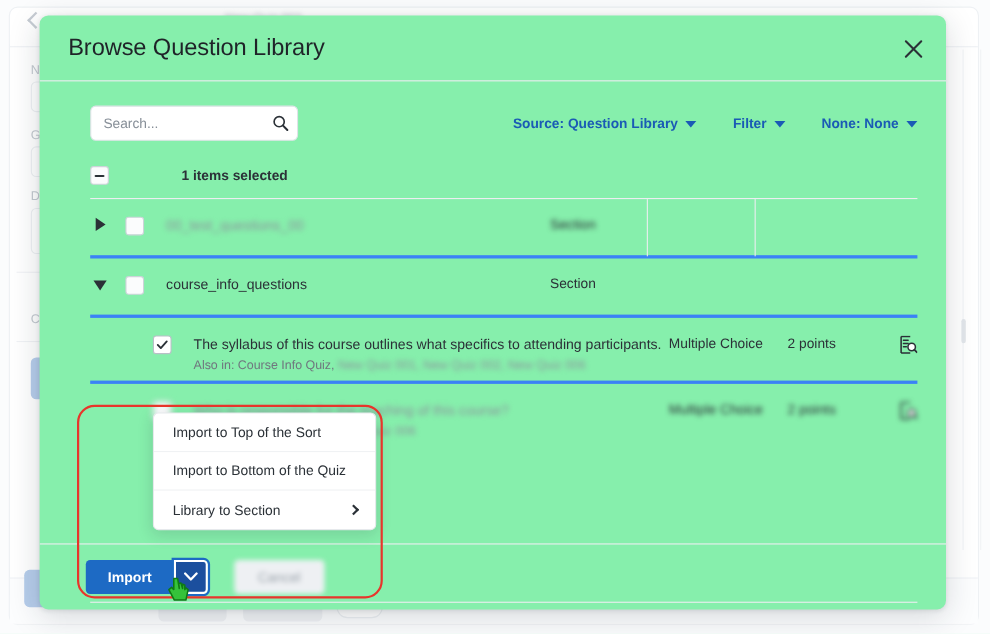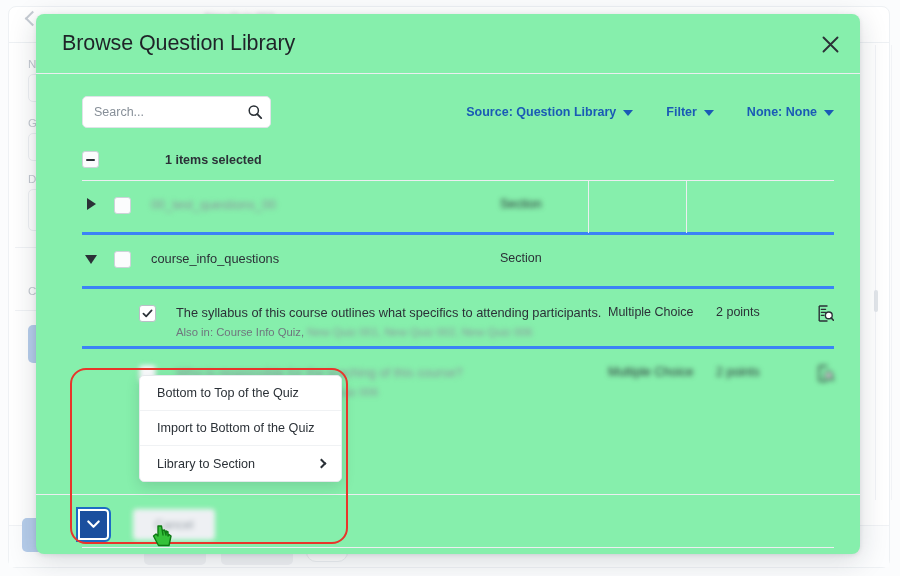--- a/index.html
+++ b/index.html
@@ -524,33 +524,34 @@
             <path d="M13.2 12.9 L15.4 15.2" stroke="#2b3137" stroke-width="1.6" stroke-linecap="round"></path>
           </svg>
         </div>
       </div>
 
       <div style="position:absolute; left:46px; right:26px; top:473px; height:1px; background:#eceef1;"></div>
     </div>
 
     <div class="modal-footer">
       <div class="import-group">
+        <button class="btn-import">Import</button>
         <div class="btn-import-caret">
           <svg width="13" height="9" viewBox="0 0 13 9" aria-hidden="true">
             <path d="M1.3 1.4 L6.5 6.8 L11.7 1.4" fill="none" stroke="#ffffff" stroke-width="2.1" stroke-linecap="round" stroke-linejoin="round"></path>
           </svg>
         </div>
       </div>
       <div class="btn-cancel">Cancel</div>
     </div>
   </div>
 
   <div class="dropdown">
     <div class="dd-item">
-      <span>Bottom to Top of the Quiz</span>
+      <span>Import to Top of the Sort</span>
     </div>
     <div class="dd-item">
       <span>Import to Bottom of the Quiz</span>
     </div>
     <div class="dd-item">
       <span>Library to Section</span>
       <span class="dd-spacer"></span>
       <span class="dd-chevron"></span>
     </div>
   </div>

